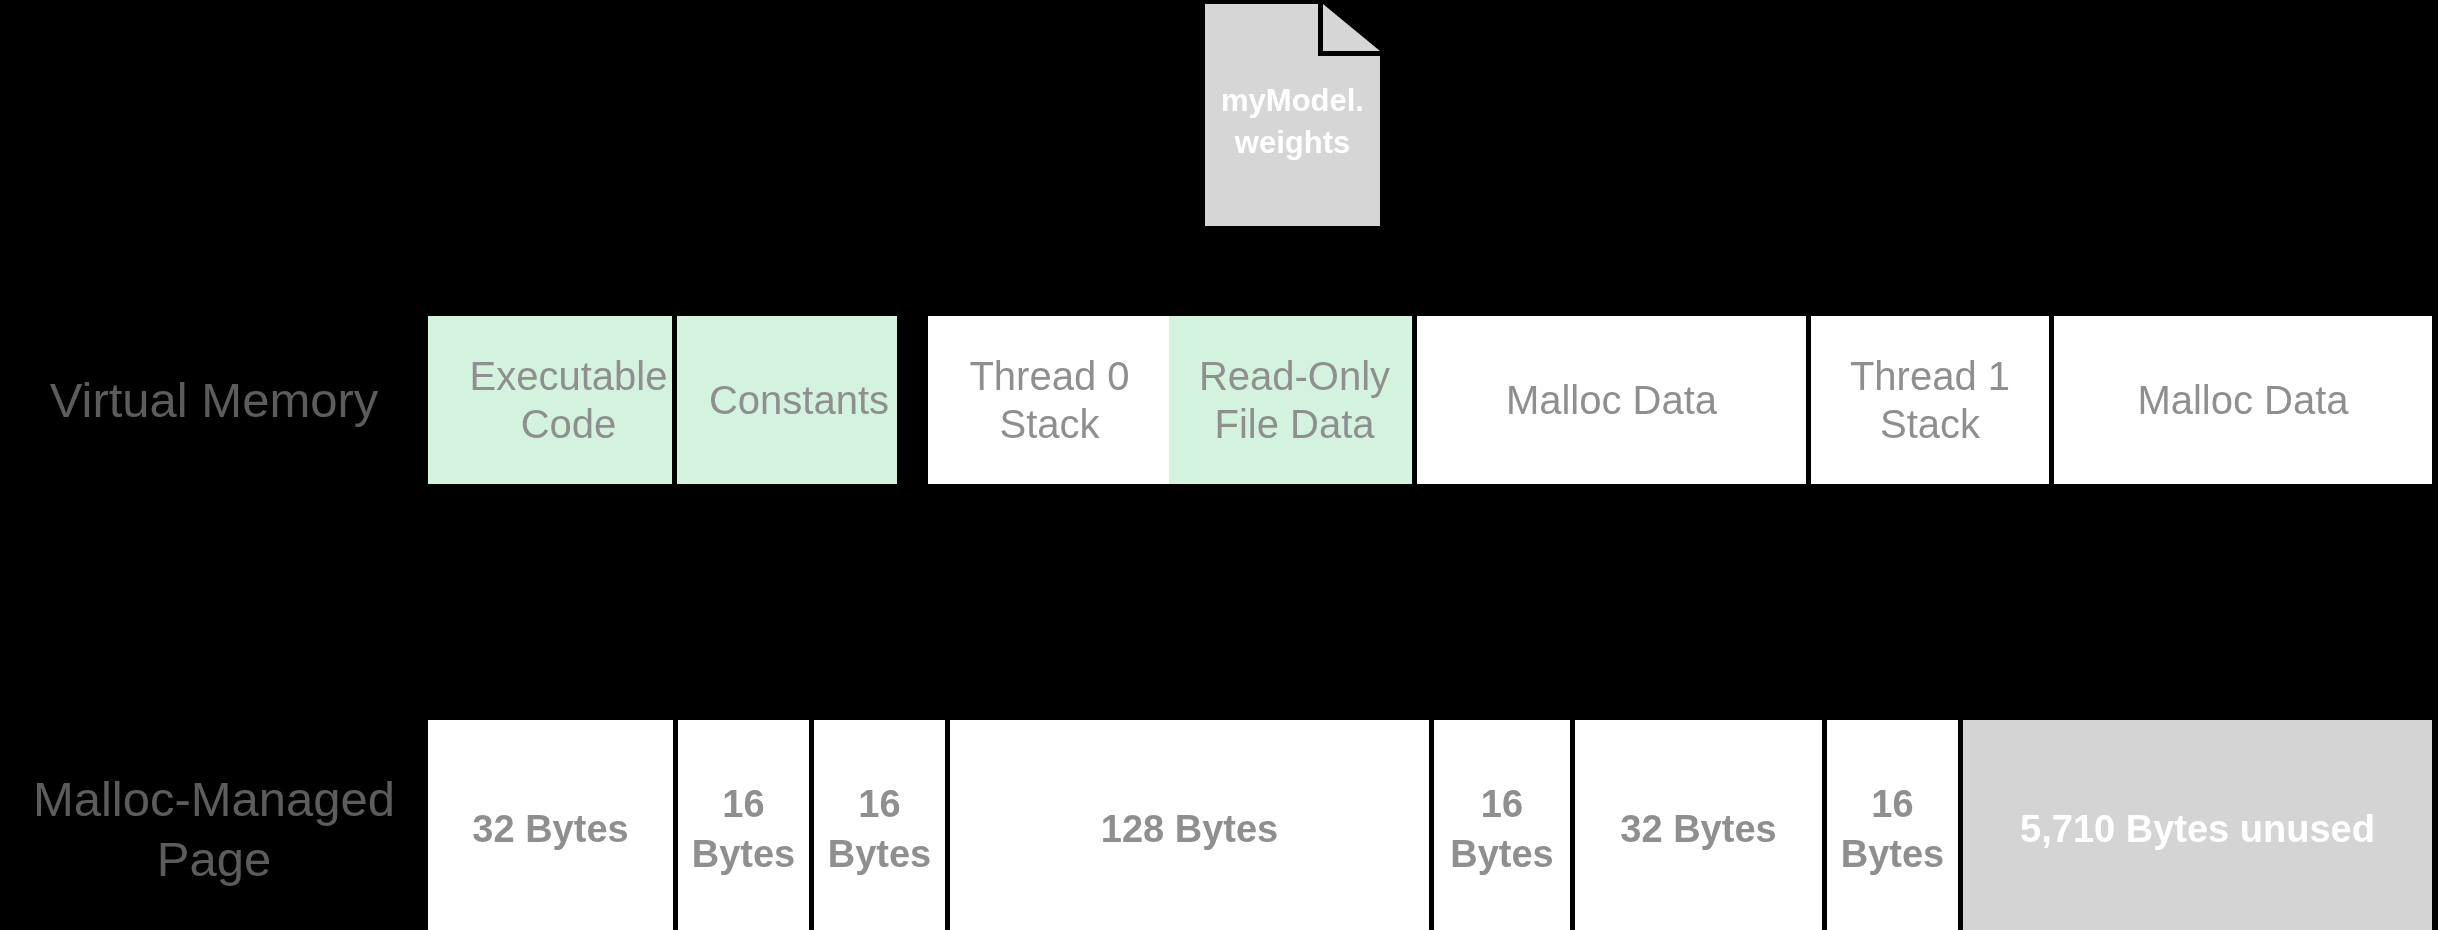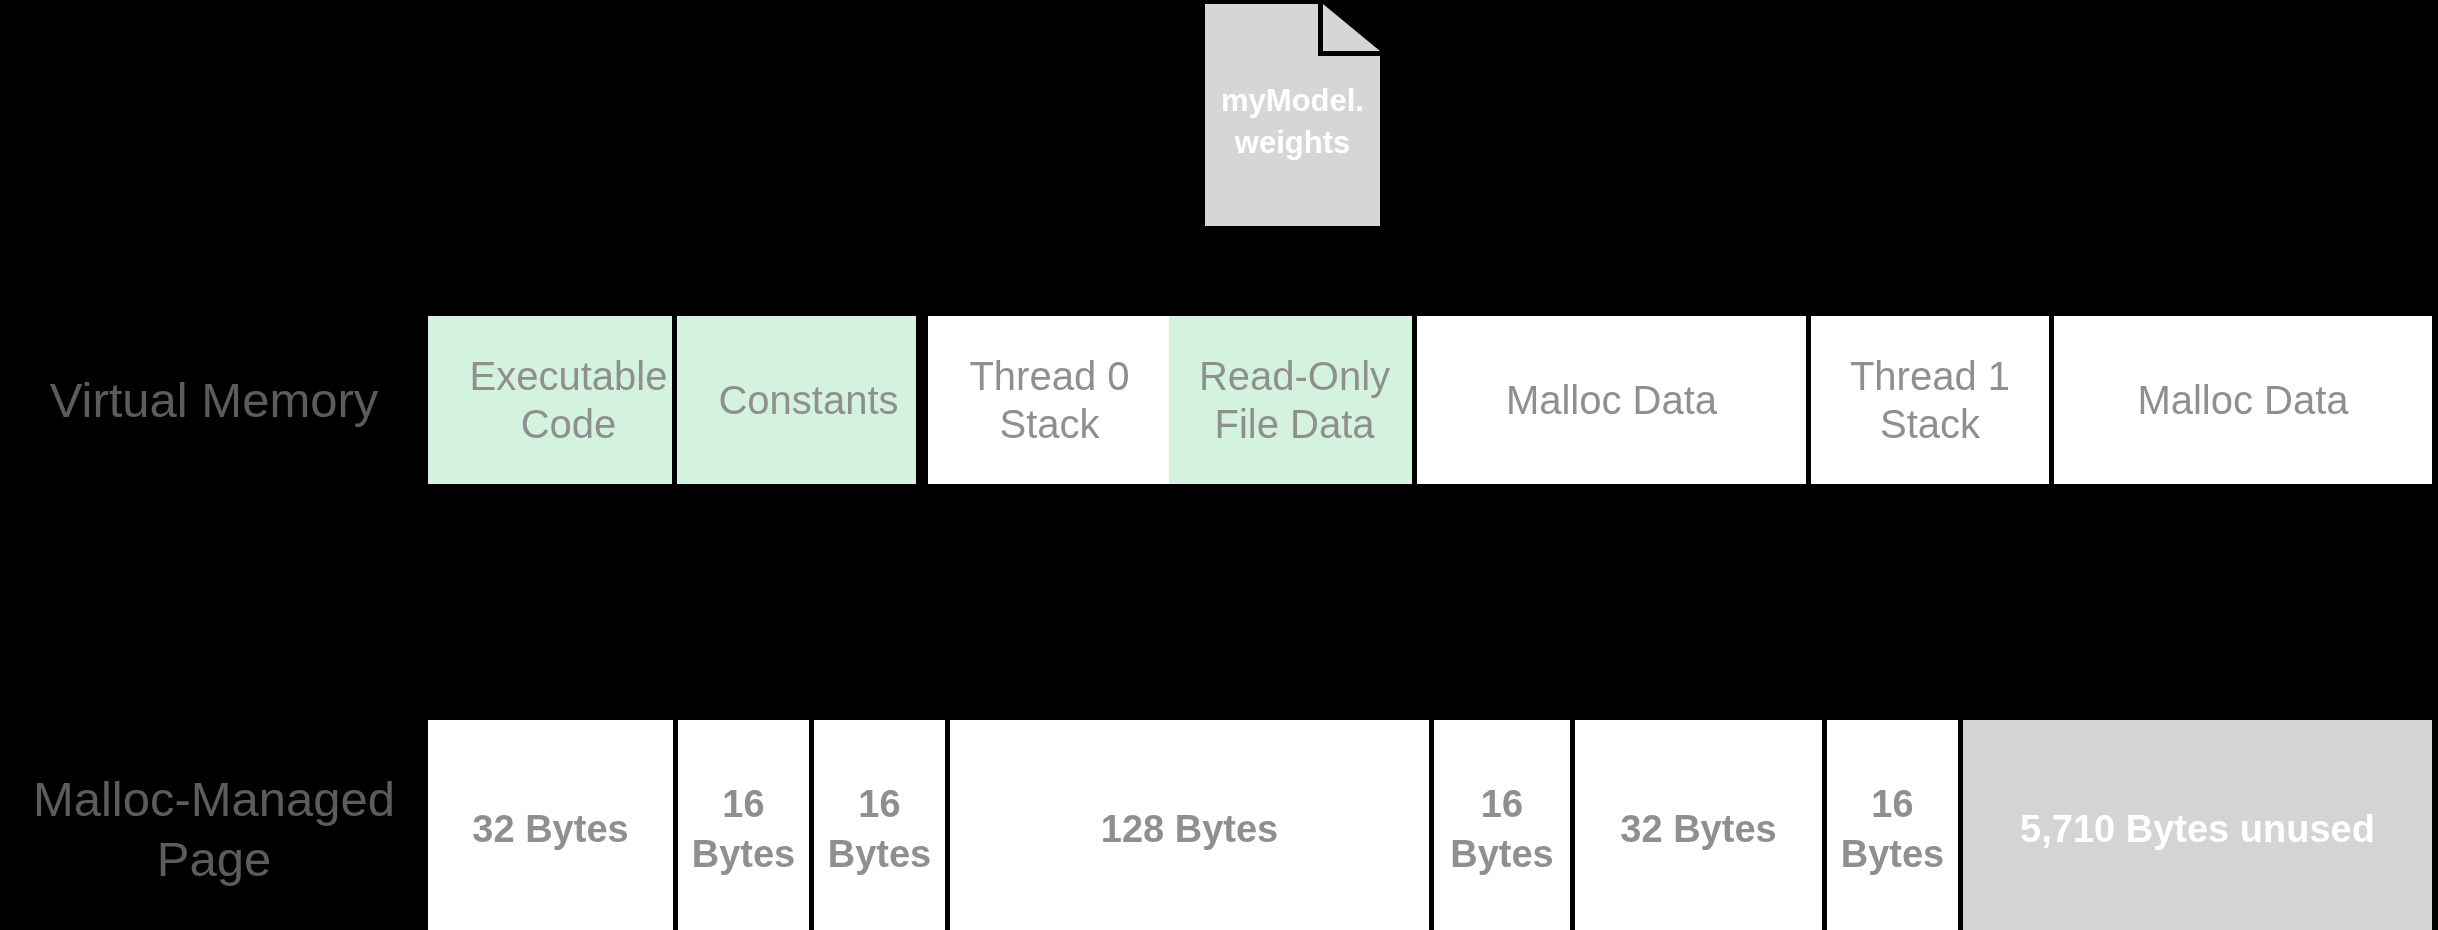--- a/index.html
+++ b/index.html
@@ -80,21 +80,21 @@
   </div>
 </div>
 
 <div class="mem-row" id="vm-row">
   <div class="row-label">
     <span>Virtual Memory</span>
   </div>
 <div class="seg green" style="left: 428px; width: 244px; padding-left: 37px;">
       <span>Executable<br>Code</span>
     </div>
-    <div class="seg green" style="left: 677px; width: 239px; padding-left: 24px;">
+    <div class="seg green" style="left: 677px; width: 220px; padding-left: 24px;">
       <span>Constants</span>
     </div>
     <div class="seg white" style="left: 921px; width: 243px; margin-left: 7px;">
       <span>Thread 0<br>Stack</span>
     </div>
     <div class="seg green" style="left: 1169px; width: 243px; padding-left: 8px;">
       <span>Read-Only<br>File Data</span>
     </div>
     <div class="seg white" style="left: 1417px; width: 389px;">
       <span>Malloc Data</span>

